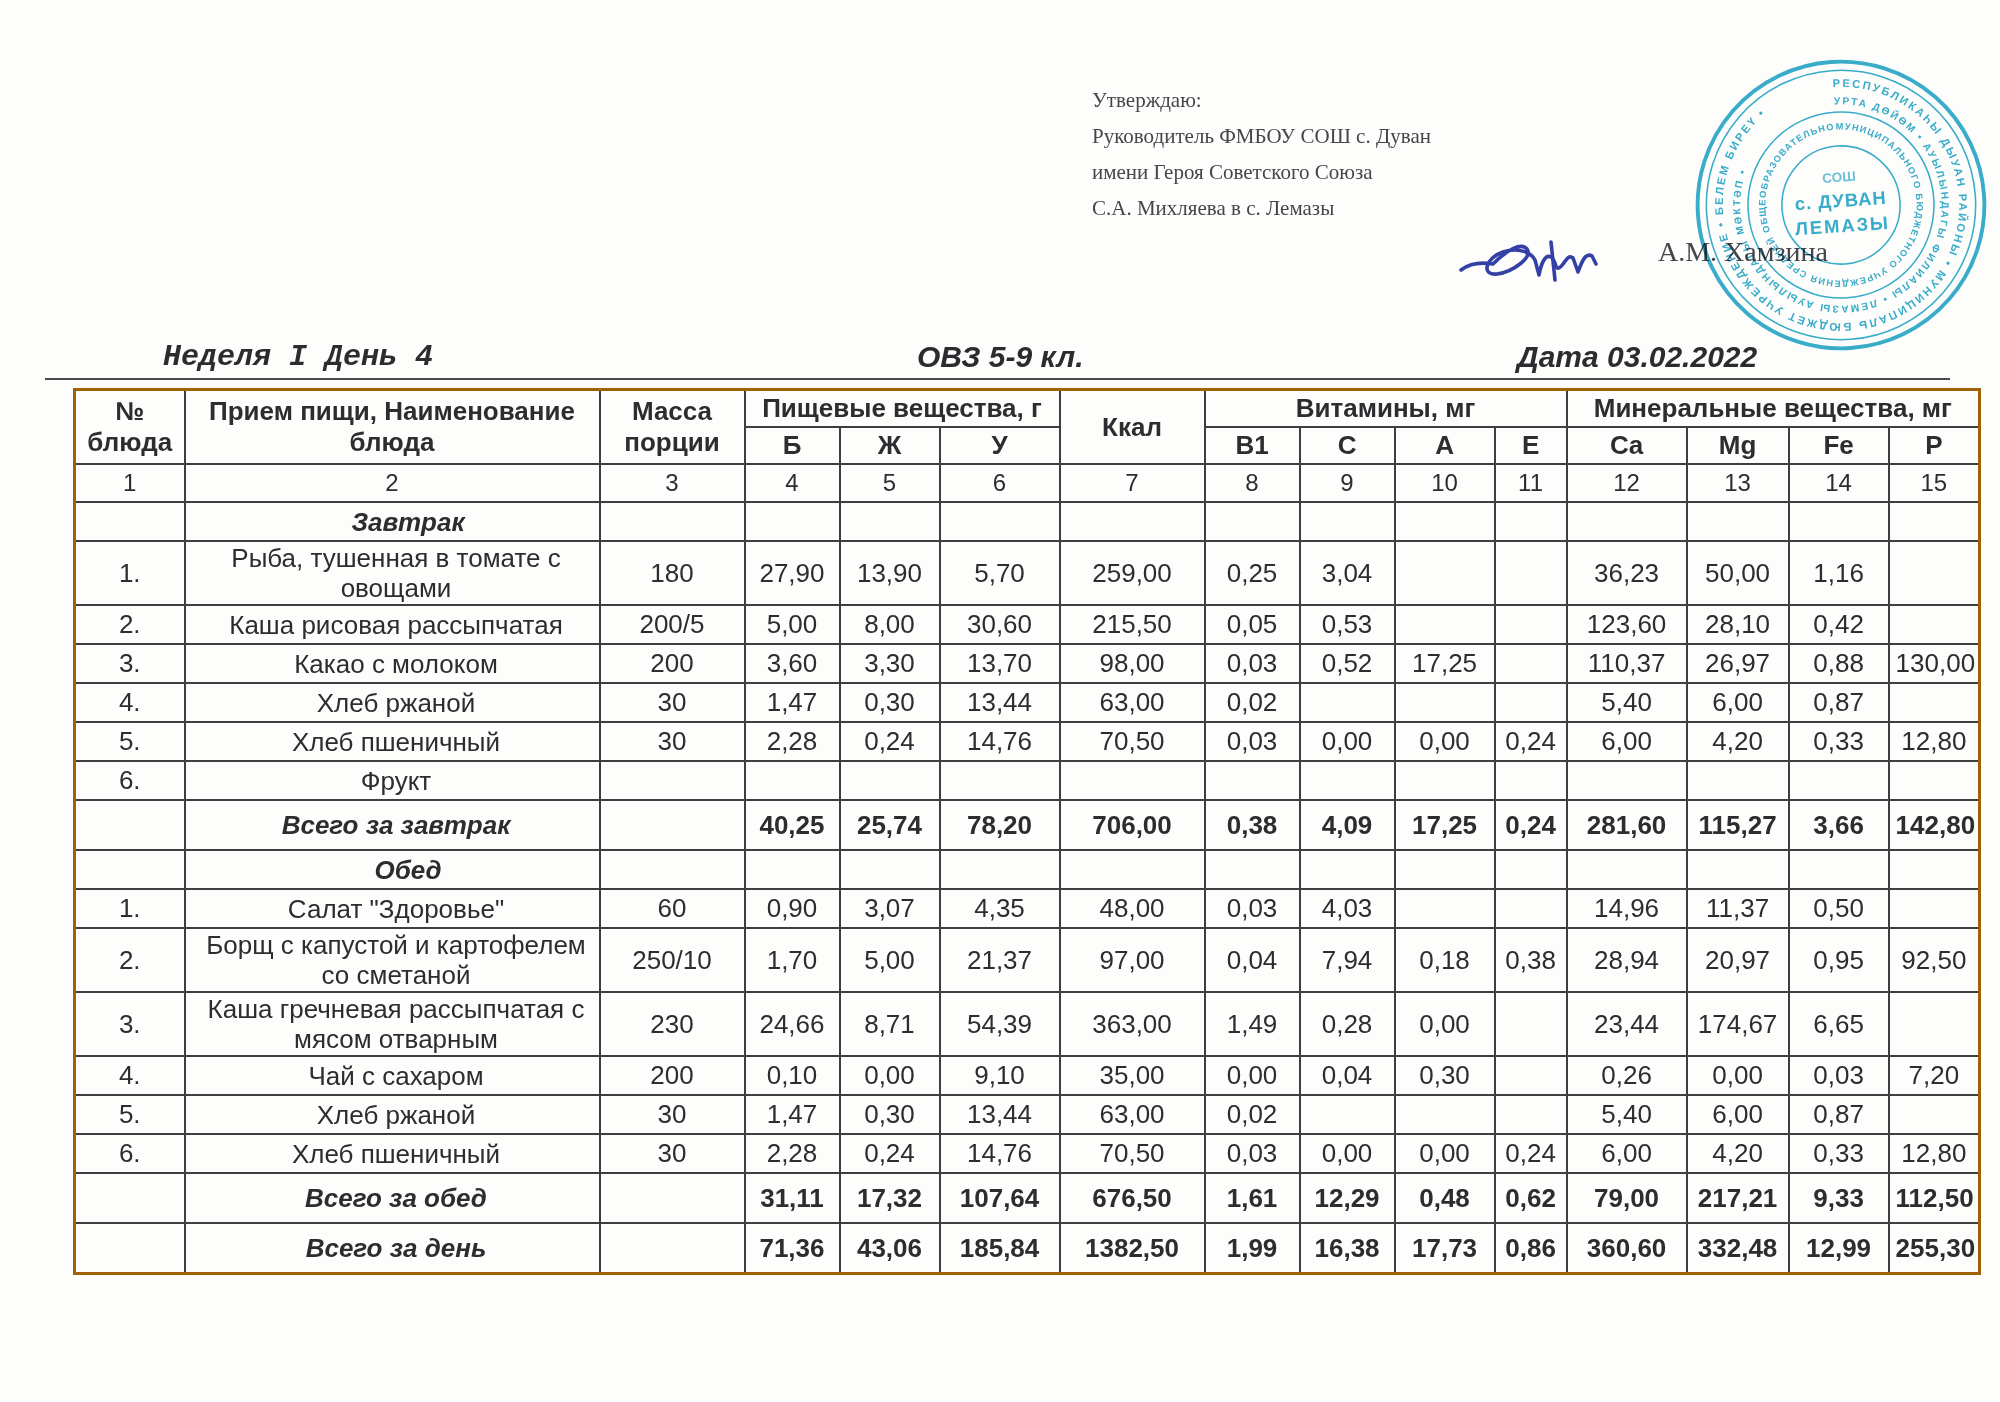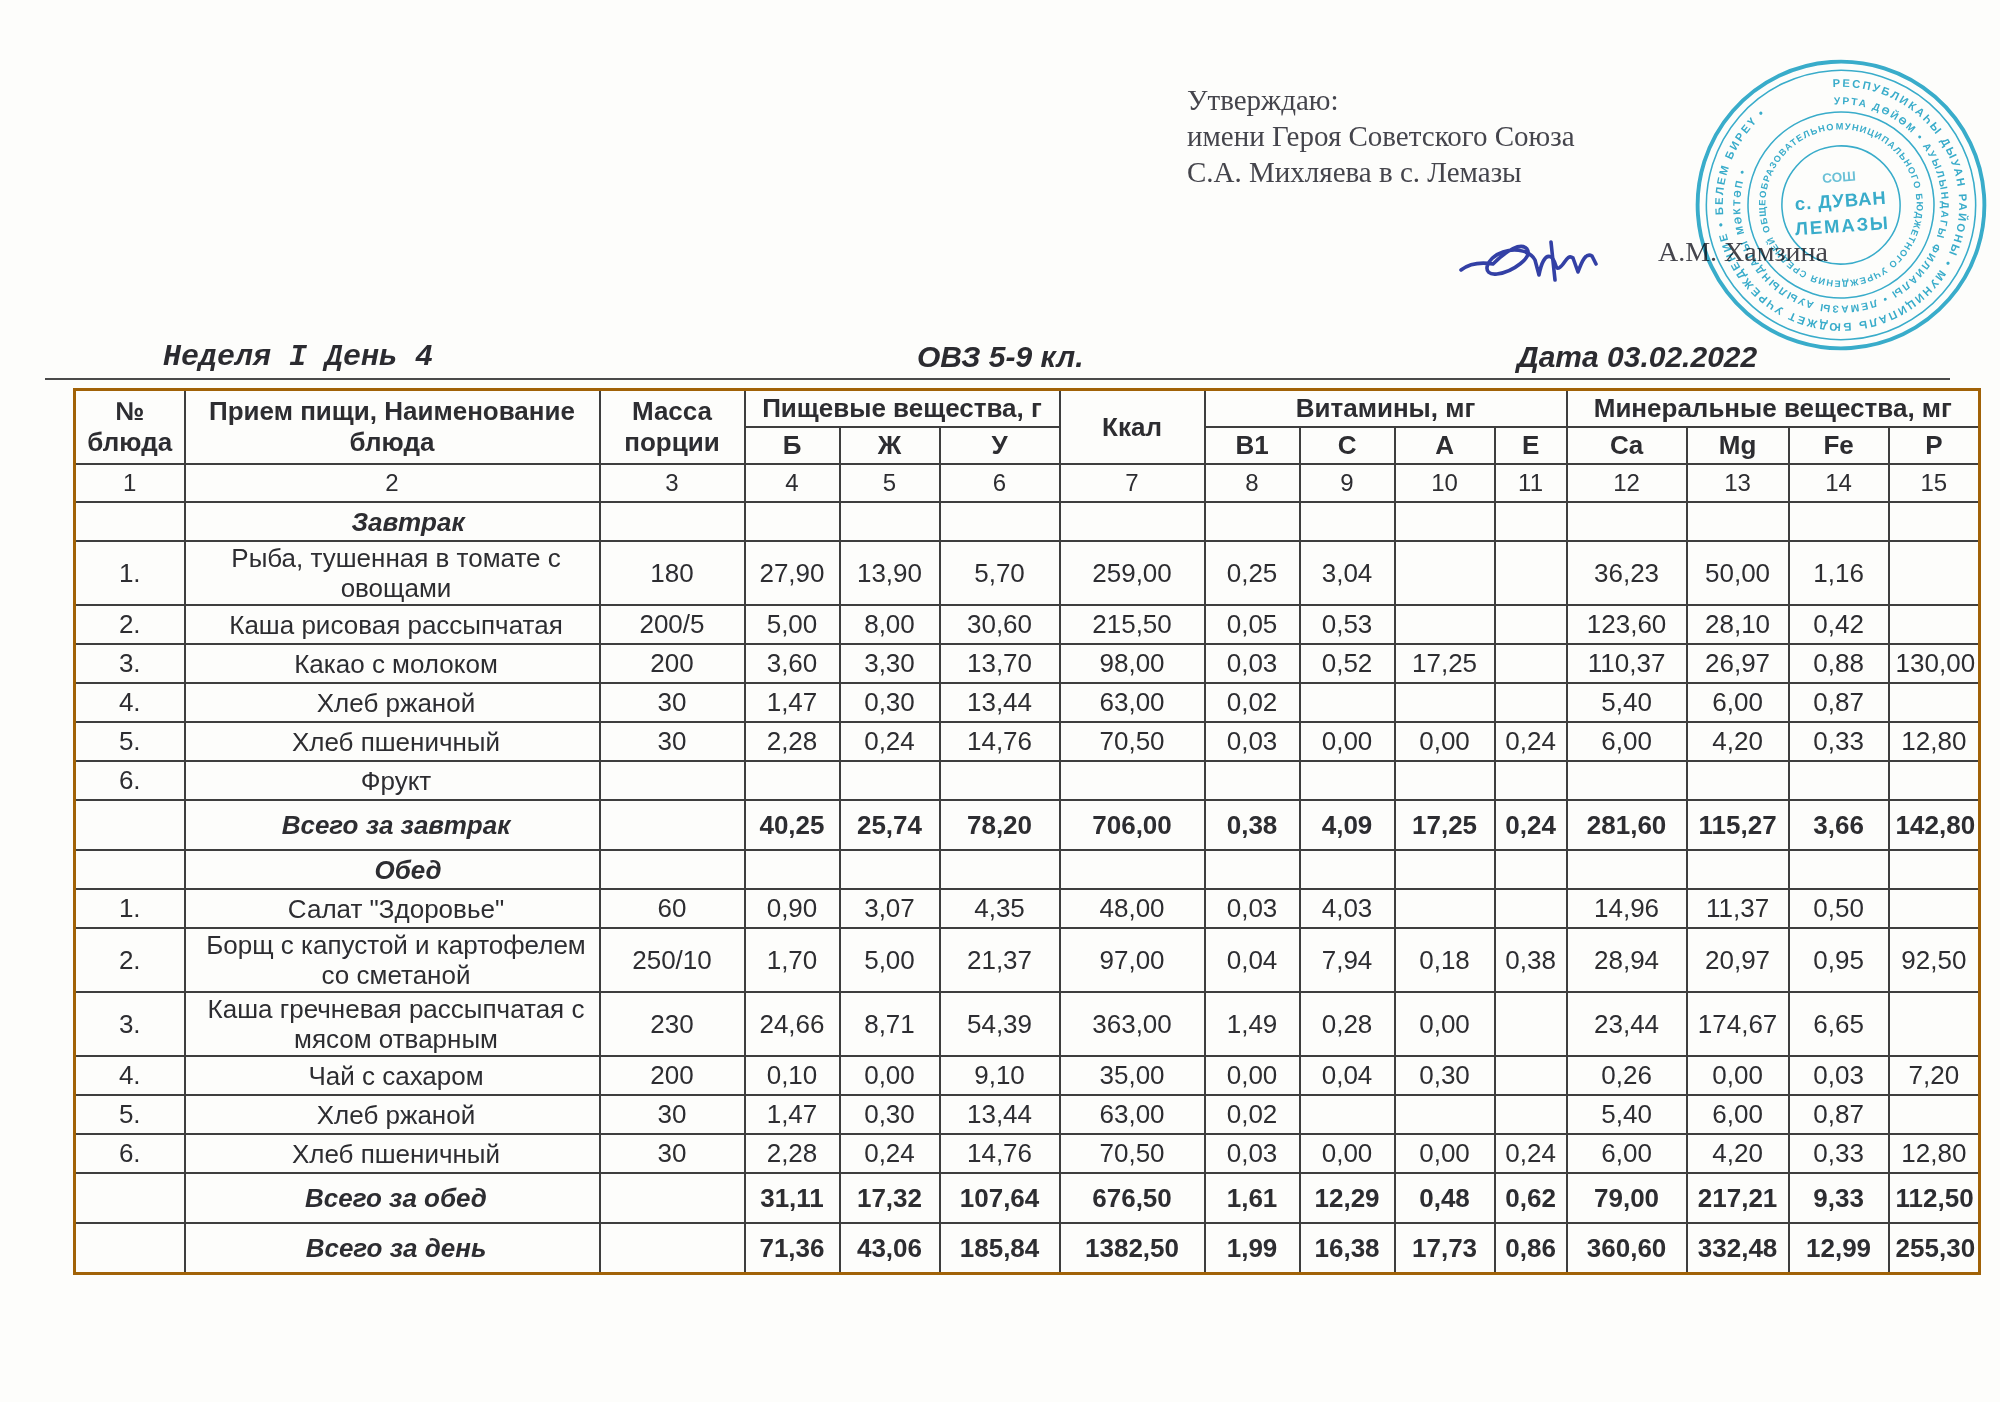--- a/index.html
+++ b/index.html
@@ -1,22 +1,22 @@
 <!DOCTYPE html>
 <html lang="ru"><head>
 <meta charset="utf-8">
 <style>
   html,body{margin:0;padding:0;}
   body{width:2000px;height:1402px;background:#ffffff;overflow:hidden;}
   .page{position:relative;width:2000px;height:1402px;background:#fdfdfb;
         font-family:"Liberation Sans",sans-serif;color:#2d2d31;}
 
   
-  .approval{position:absolute;left:1187px;top:82px;width:700px;
-            font-family:"Liberation Serif",serif;font-size:29px;line-height:36px;color:#45454c;}
+  .approval{position:absolute;left:1092px;top:82px;width:700px;
+            font-family:"Liberation Serif",serif;font-size:21px;line-height:36px;color:#45454c;}
   .approval div{white-space:nowrap;}
   .signer{position:absolute;left:1658px;top:236px;
           font-family:"Liberation Serif",serif;font-size:28px;color:#45454c;white-space:nowrap;}
 
   
   .signature{position:absolute;left:1455px;top:228px;width:180px;height:75px;}
 
   
   .stamp{position:absolute;left:1686px;top:50px;width:310px;height:310px;
          mix-blend-mode:multiply;opacity:.92;transform:rotate(-4deg);}
@@ -50,20 +50,21 @@
   tr.dish-tall td{height:66px;}
   tr.dish-row td{height:35px;}
 </style>
 </head>
 <body>
 
 <div class="page">
 
   <div class="approval">
     <div>Утверждаю:</div>
+    <div>Руководитель ФМБОУ СОШ с. Дуван</div>
     <div>имени Героя Советского Союза</div>
     <div>С.А. Михляева в с. Лемазы</div>
   </div>
   <div class="signer">А.М. Хамзина</div>
 
   <svg class="signature" viewBox="0 0 180 75">
     <g fill="none" stroke="#3340a5" stroke-width="3.6" stroke-linecap="round" stroke-linejoin="round">
       <path d="M6,42 C14,36 26,34 38,36 C52,22 66,14 72,21 C78,29 58,44 42,46 C26,48 30,30 48,24 C62,19 76,24 80,32 L84,47 C86,36 90,26 96,29 C101,32 100,42 104,40 C110,37 112,25 118,30 L123,44 C127,33 131,24 137,28 L141,36"></path>
       <path d="M96,14 L100,52"></path>
     </g>

